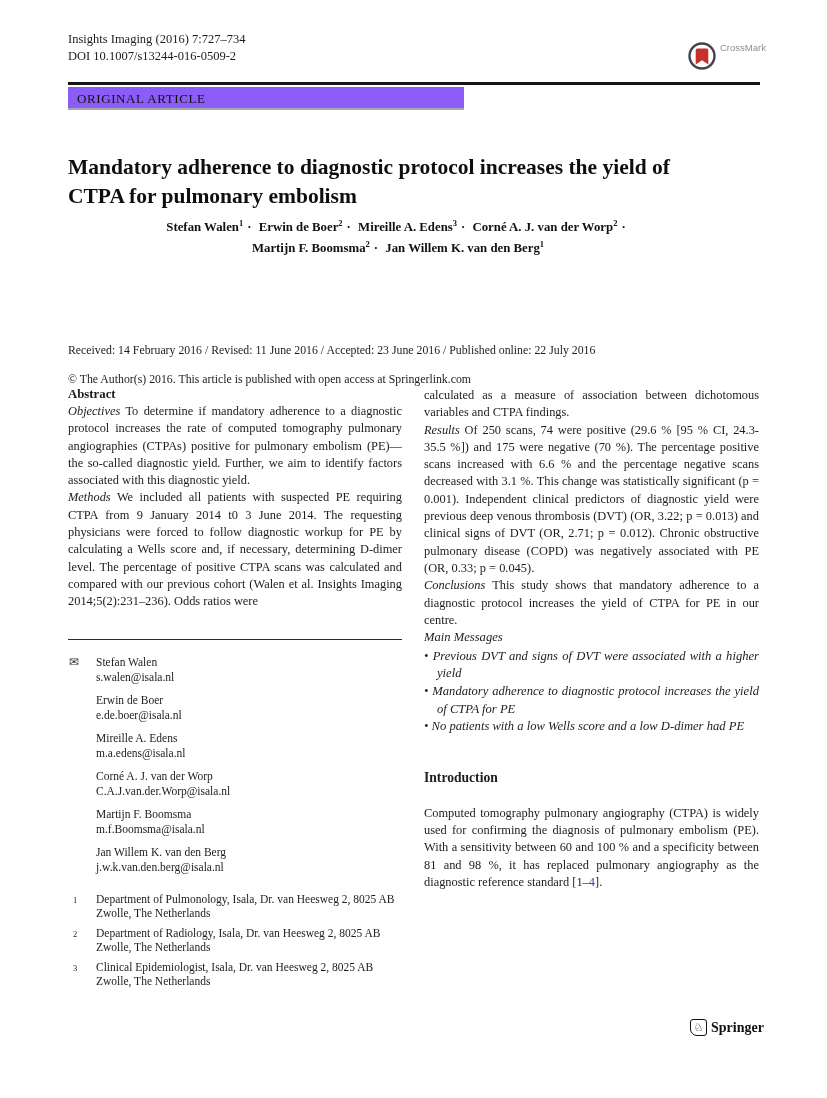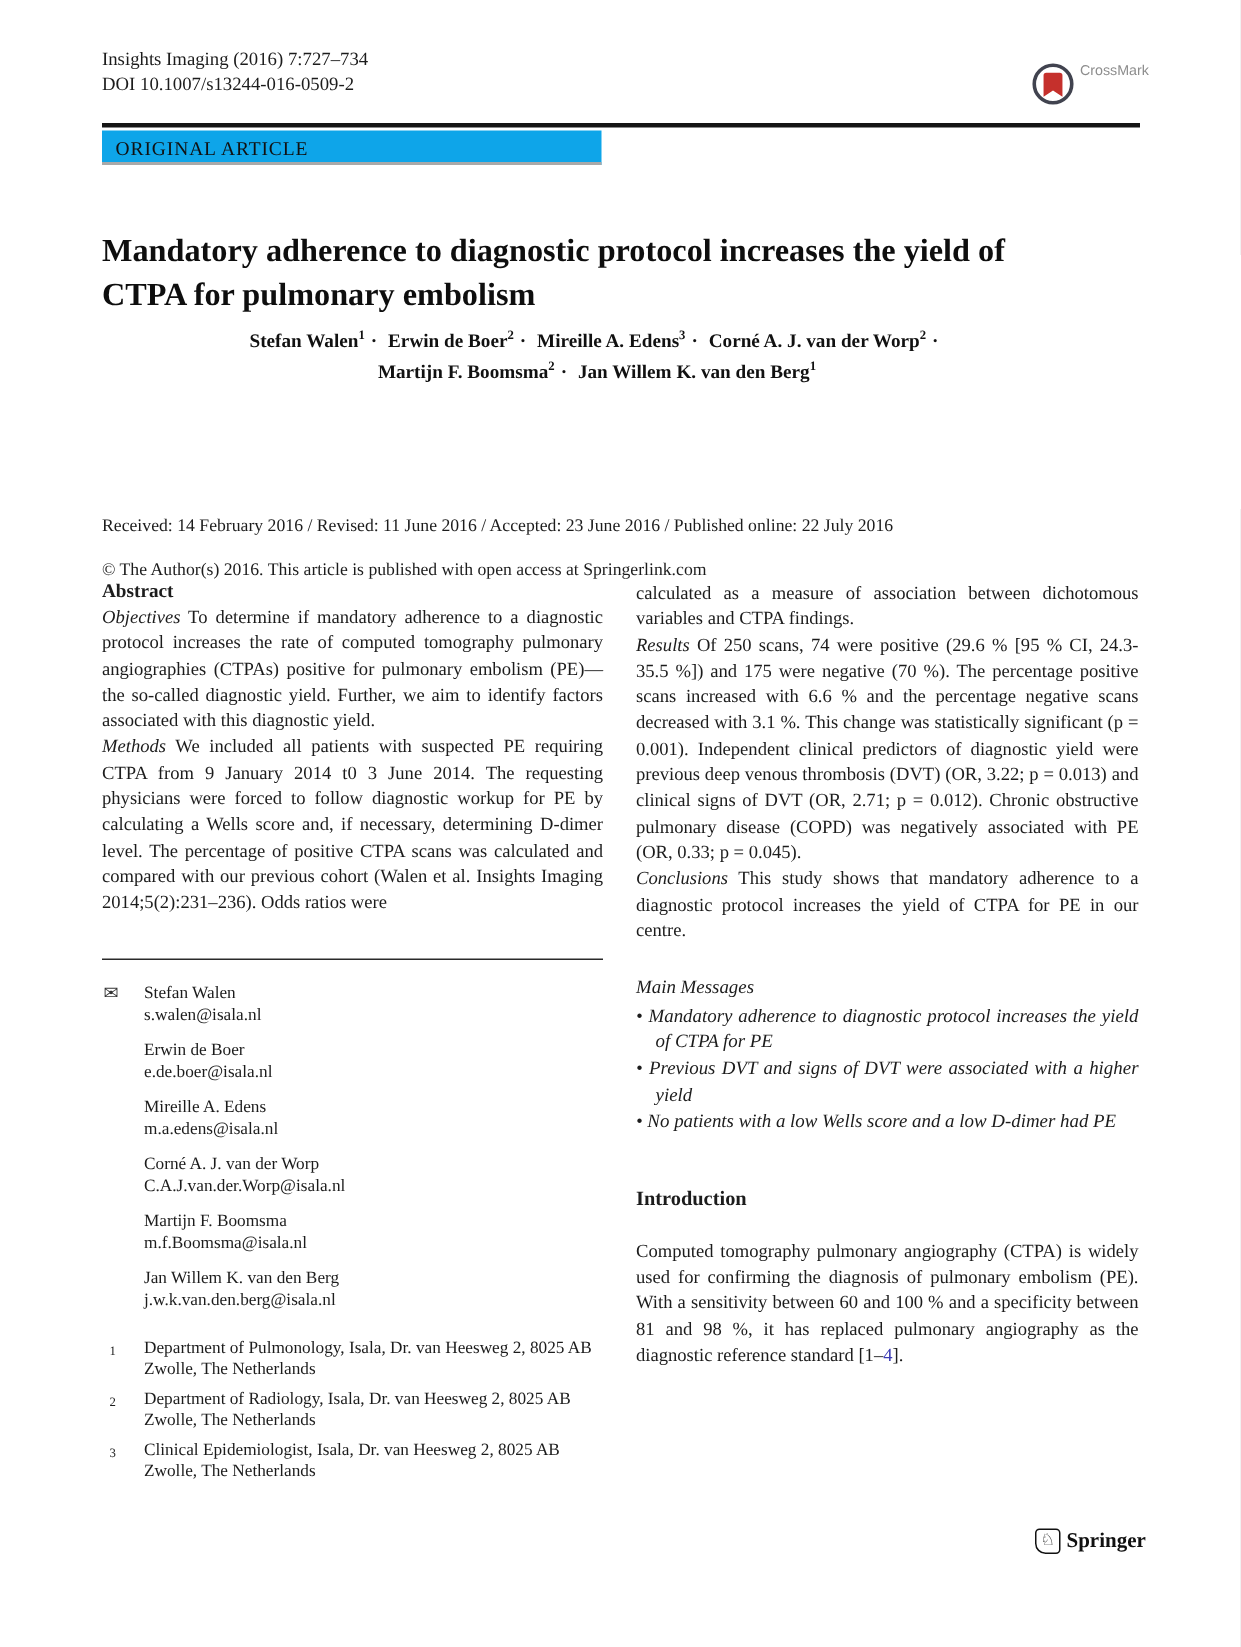--- a/index.html
+++ b/index.html
@@ -7,41 +7,41 @@
     position:relative;width:827px;height:1098px;background:#ffffff;
     font-family:"Liberation Serif","DejaVu Serif",serif;color:#1c1c1c;
     margin:0 auto;overflow:hidden;
   }
   
   .jheader{position:absolute;left:68px;top:31px;font-size:12.5px;line-height:17px;}
   .crossmark{position:absolute;left:688px;top:42px;display:flex;align-items:flex-start;gap:4px;cursor:pointer;}
   .crossmark-label{font-size:9.5px;color:#8d8d8d;font-family:"Liberation Sans","DejaVu Sans",sans-serif;}
   .toprule{position:absolute;left:68px;top:82px;width:692px;height:3px;background:#151515;}
   .typebox{
-    position:absolute;left:68px;top:87px;width:333px;height:23px;
-    background:#0ea5e9;border-bottom:2px solid #a9a9a9;
+    position:absolute;left:68px;top:87px;width:396px;height:23px;
+    background:#8b5cf6;border-bottom:2px solid #a9a9a9;
     font-size:13px;letter-spacing:0.6px;line-height:23px;padding-left:9px;box-sizing:border-box;color:#111;
   }
   
   .title{position:absolute;left:68px;top:139px;width:655px;font-size:21.5px;font-weight:bold;line-height:28.5px;color:#0e0e0e;}
   .authors{position:absolute;left:68px;top:217px;width:660px;font-size:12.8px;font-weight:bold;line-height:21px;color:#111;text-align:center;}
   .authors sup{font-size:8.5px;vertical-align:super;line-height:0;}
   .authors .sep{margin:0 4px;}
   
   .dates{position:absolute;left:68px;top:343px;font-size:11.8px;color:#1c1c1c;}
   .copyright{position:absolute;left:68px;top:360px;font-size:11.8px;color:#1c1c1c;margin-top:12px;}
   
   .col-left{position:absolute;left:68px;top:387px;width:334px;}
   .col-right{position:absolute;left:424px;top:387px;width:335px;}
   .body-text{font-size:12.4px;line-height:17.3px;text-align:justify;}
   .body-text p{margin:0;}
   .abstract-heading{font-size:12.8px;font-weight:bold;margin:0 0 1px 0;}
   .lead{font-style:italic;}
   
-  .mm{margin-top:21px;font-style:italic;font-size:12.6px;line-height:17.6px;}
+  .mm{font-style:italic;font-size:12.6px;line-height:17.6px;}
   .mm-heading{margin:0 0 1px 0;}
   .mm ul{margin:0;padding:0;list-style:none;}
   .mm li{padding-left:13px;text-indent:-13px;text-align:justify;}
   
   .kw{margin-top:17px;font-size:12.4px;line-height:18.2px;}
   .kw-label{font-weight:bold;}
   
   .intro-heading{margin-top:34px;font-size:13.6px;font-weight:bold;}
   .intro-para{margin-top:19px;}
   .cite-link{color:#3b3bb5;cursor:pointer;}
@@ -150,22 +150,22 @@
   <div class="col-right">
     <div class="body-text">
       <p>calculated as a measure of association between dichotomous variables and CTPA findings.</p>
       <p><span class="lead">Results</span><span> Of 250 scans, 74 were positive (29.6 % [95 % CI, 24.3-35.5 %]) and 175 were negative (70 %). The percentage positive scans increased with 6.6 % and the percentage negative scans decreased with 3.1 %. This change was statistically significant (p = 0.001). Independent clinical predictors of diagnostic yield were previous deep venous thrombosis (DVT) (OR, 3.22; p = 0.013) and clinical signs of DVT (OR, 2.71; p = 0.012). Chronic obstructive pulmonary disease (COPD) was negatively associated with PE (OR, 0.33; p = 0.045).</span></p>
       <p><span class="lead">Conclusions</span><span> This study shows that mandatory adherence to a diagnostic protocol increases the yield of CTPA for PE in our centre.</span></p>
     </div>
 
     <div class="mm">
       <div class="mm-heading">Main Messages</div>
       <ul>
+        <li><span>•</span> <span>Previous DVT and signs of DVT were associated with a higher yield</span></li>
         <li><span>•</span> <span>Mandatory adherence to diagnostic protocol increases the yield of CTPA for PE</span></li>
-        <li><span>•</span> <span>Previous DVT and signs of DVT were associated with a higher yield</span></li>
         <li><span>•</span> <span>No patients with a low Wells score and a low D-dimer had PE</span></li>
       </ul>
     </div>
 
 
     <div class="intro-heading">Introduction</div>
     <div class="body-text intro-para">
       <p>
         <span>Computed tomography pulmonary angiography (CTPA) is widely used for confirming the diagnosis of pulmonary embolism (PE). With a sensitivity between 60 and 100 % and a specificity between 81 and 98 %, it has replaced pulmonary angiography as the diagnostic reference standard [1–</span><span class="cite-link">4</span><span>].</span>
       </p>

